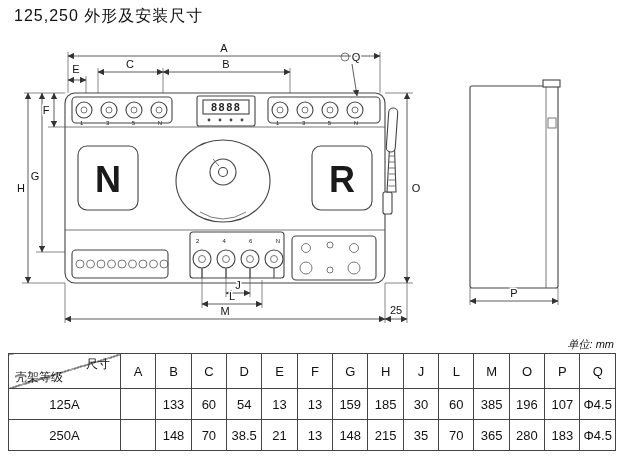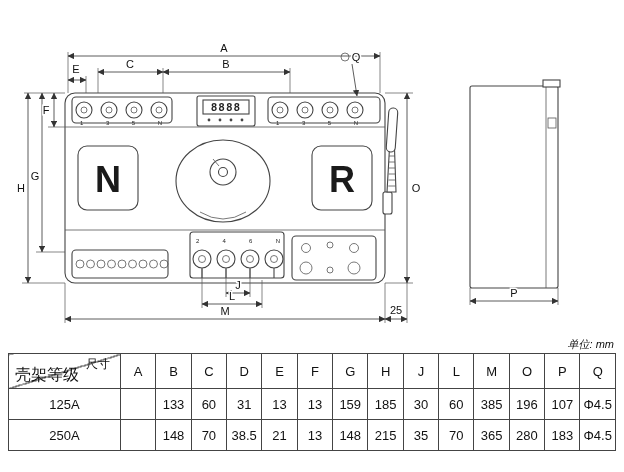--- a/index.html
+++ b/index.html
@@ -25,27 +25,28 @@
   table.dims{position:absolute;left:8px;top:353px;width:608px;border-collapse:collapse;
              table-layout:fixed;background:#fff;}
   table.dims th,table.dims td{border:1px solid #444;text-align:center;vertical-align:middle;
              font-size:13px;font-weight:normal;padding:0;height:30px;color:#111;}
   table.dims tr.hdr th{height:34px;font-size:13px;}
   col.c0{width:112px;}
   th.corner{position:relative;
     background:linear-gradient(to bottom right,#fff calc(50% - 0.6px),#444 calc(50% - 0.6px),
                #444 calc(50% + 0.6px),#fff calc(50% + 0.6px));}
   .c-top{position:absolute;top:2px;right:10px;font-size:12px;}
-  .c-bot{position:absolute;bottom:2px;left:6px;font-size:16px;}
+  .c-bot{position:absolute;bottom:2px;left:6px;font-size:12px;}
 </style>
 </head>
 <body>
 
 <div class="page">
 
+  <div class="title">125,250 外形及安装尺寸</div>
 
   <div class="drawing">
     <svg width="624" height="348" viewBox="0 0 624 348">
       <defs>
         <marker id="arr" viewBox="0 0 10 10" refX="9.5" refY="5" markerWidth="8" markerHeight="8" orient="auto-start-reverse">
           <path d="M0,0 L10,5 L0,10 z" fill="#333"></path>
         </marker>
       </defs>
 
       <g>
@@ -259,21 +260,21 @@
         <th>M</th>
         <th>O</th>
         <th>P</th>
         <th>Q</th>
       </tr>
       <tr>
         <td>125A</td>
         <td></td>
         <td>133</td>
         <td>60</td>
-        <td>31</td>
+        <td>54</td>
         <td>13</td>
         <td>13</td>
         <td>159</td>
         <td>185</td>
         <td>30</td>
         <td>60</td>
         <td>385</td>
         <td>196</td>
         <td>107</td>
         <td>Φ4.5</td>

